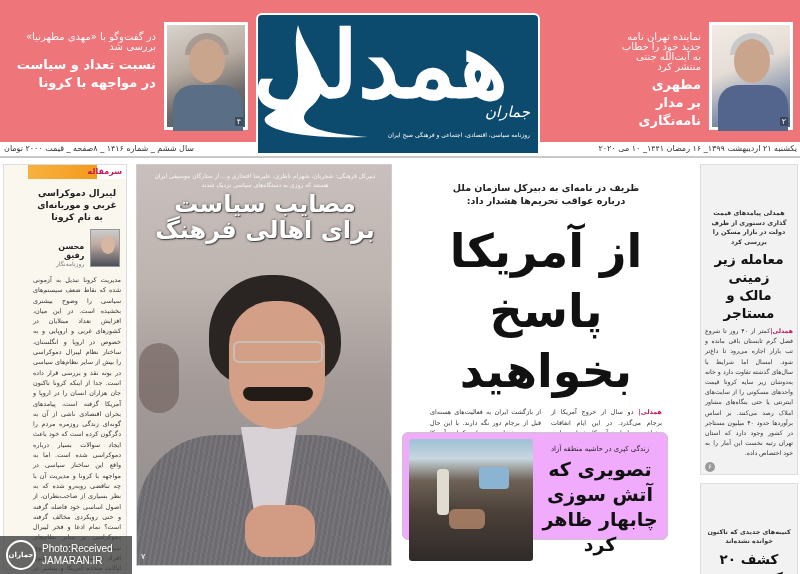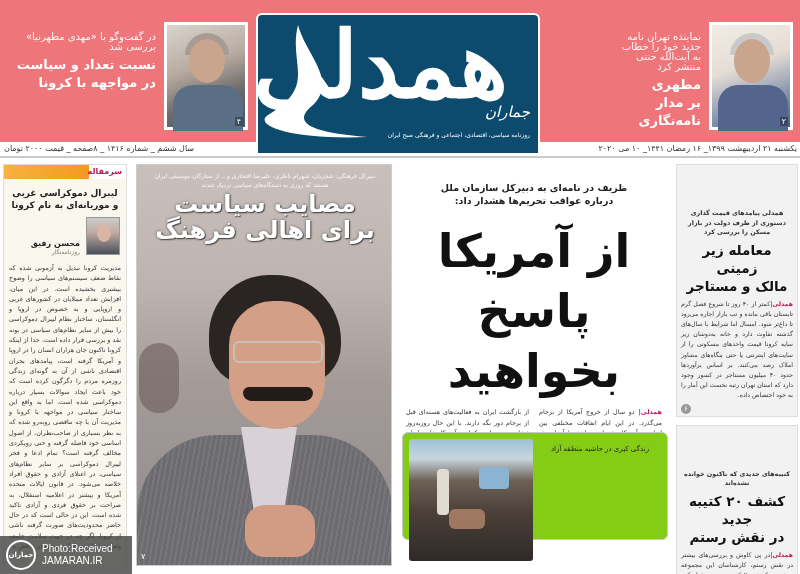--- a/index.html
+++ b/index.html
@@ -26,21 +26,21 @@
   .promo-text { padding: 10px 8px 0 8px; color: #fff; text-align: right; }
   .promo-kicker { font-size: 10px; line-height: 10px; opacity: 0.95; }
   .promo-title { font-size: 13px; font-weight: bold; line-height: 18px; margin-top: 4px; }
 
   .dateline { position: absolute; top: 142px; height: 13px; font-size: 8px; line-height: 13px; color: #333; direction: rtl; white-space: nowrap; }
   .dateline-left { left: 4px; width: 250px; text-align: left; }
   .dateline-right { left: 545px; width: 252px; text-align: right; }
   .mast-rule { position: absolute; left: 0; top: 156px; width: 800px; height: 2px; background: #c9c9c9; }
 
   
-  .col { position: absolute; top: 164px; }
+  .col { position: absolute; top: 164px; padding-left: 24px; }
 
   
   .editorial { left: 3px; width: 124px; height: 406px; background: #faf7ef; border: 1px solid #ddd; direction: rtl; }
   .ed-tab { height: 14px; background: linear-gradient(to left, #fff 0%, #fff 30%, #f49a1c 30%, #f7b240 100%); font-size: 8px; color: #c2185b; font-weight: bold; padding-right: 4px; line-height: 14px; }
   .ed-title { font-size: 9px; font-weight: bold; text-align: center; line-height: 12px; margin-top: 8px; padding: 0 4px; }
   .ed-author { display: flex; direction: rtl; align-items: flex-end; padding: 6px 6px 0 6px; gap: 6px; }
   .ed-photo { width: 34px; height: 38px; background: linear-gradient(180deg,#ccc 0%,#bfaba0 40%,#4a4f5a 100%); border: 1px solid #999; position: relative; }
   .ed-photo::after { content: ""; position: absolute; left: 10px; top: 6px; width: 14px; height: 18px; border-radius: 50%; background: #d7b7a4; }
   .ed-name { font-size: 8px; font-weight: bold; margin-left: 9px; }
   .ed-role { font-size: 6px; color: #777; }
@@ -66,21 +66,21 @@
   
   .main-story { left: 400px; width: 268px; height: 406px; direction: rtl; }
   .ms-kicker { font-size: 9.5px; font-weight: bold; line-height: 13px; text-align: center; margin-top: 17px; }
   .ms-headline { font-size: 46px; line-height: 60px; font-weight: bold; text-align: center; margin-top: 14px; letter-spacing: -1px; color: #111; font-family: "DejaVu Sans", sans-serif; }
   .ms-body { display: flex; gap: 10px; padding: 6px 6px 0 6px; }
   .ms-body p { flex: 1; font-size: 6.4px; line-height: 10.5px; text-align: justify; color: #333; }
   .lead-tag { color: #c2185b; font-weight: bold; }
   .ms-pageno { font-size: 7px; color: #fff; background: #aaa; border-radius: 50%; width: 10px; height: 10px; text-align: center; line-height: 10px; margin: 6px 6px 0 auto; }
   .ms-rule { height: 1px; background: #bbb; margin: 2px 6px 0 6px; }
 
-  .fire-box { position: absolute; left: 402px; top: 432px; width: 266px; height: 108px; background: #84cc16; border: 1px solid #c8c8c8; border-radius: 6px; display: flex; direction: rtl; padding: 6px; gap: 6px; }
+  .fire-box { position: absolute; left: 402px; top: 432px; width: 266px; height: 108px; background: #f0abfc; border: 1px solid #c8c8c8; border-radius: 6px; display: flex; direction: rtl; padding: 6px; gap: 6px; }
   .fire-photo { width: 124px; height: 122px; background: linear-gradient(180deg,#9fc0d6 0%,#c7d6de 16%,#6e6256 34%,#4b4039 60%,#2f2a28 100%); position: relative; border-radius: 3px; }
   .fire-photo .p1 { position: absolute; left: 28px; top: 30px; width: 12px; height: 46px; background: #e0dcd2; border-radius: 4px; }
   .fire-photo .p2 { position: absolute; left: 70px; top: 28px; width: 30px; height: 22px; background: #8ab4d1; border-radius: 4px; }
   .fire-photo .p3 { position: absolute; left: 40px; top: 70px; width: 36px; height: 20px; background: #b4876a; border-radius: 6px; opacity: 0.8; }
   .fire-text { flex: 1; text-align: center; }
   .fire-kicker { font-size: 7px; margin-top: 6px; }
   .fire-title { font-size: 19px; font-weight: bold; line-height: 25px; margin-top: 4px; color: #111; }
 
   
   .right-col { left: 676px; width: 122px; height: 406px; direction: rtl; }
@@ -182,20 +182,25 @@
     <p><span class="lead-tag">همدلی|</span> <span>دو سال از خروج آمریکا از برجام می‌گذرد. در این ایام اتفاقات مختلفی بین ایران و آمریکا رخ داد. حوادث تا آنجا پیش رفت که دو طرف به مرحله رویارویی نظامی رسیدند. اما با این وجود هنوز برجام کاملا از بین نرفته است. هنوز هم طرف‌های اروپایی هرچند خیلی کم ولی تلاش‌هایی می‌کنند تا</span></p>
     <p>از بازگشت ایران به فعالیت‌های هسته‌ای قبل از برجام دور نگه دارند. با این حال روزبه‌روز فشار تحریم‌های یکجانبه آمریکا علیه ایران بیشتر می‌شود. حالا در سالگرد خروج آمریکا از برجام، محمدجواد ظریف که از معماران اصلی آن محسوب می‌شود، دوباره دست به کار شده است تا فشار تحریم بر ایران کم کند.</p>
   </div>
   <div class="ms-pageno">۲</div>
   <div class="ms-rule"></div>
 </div>
 
 <div class="fire-box">
   <div class="fire-text">
     <div class="fire-kicker">زندگی کپری در حاشیه منطقه آزاد</div>
+    <div class="fire-title">
+      <div>تصویری که</div>
+      <div>آتش سوزی</div>
+      <div>چابهار ظاهر کرد</div>
+    </div>
   </div>
   <div class="fire-photo">
     <div class="p1"></div>
       <div class="p2"></div>
       <div class="p3"></div>
   </div>
 </div>
 
 <div class="col right-col">
   <div class="rbox">

